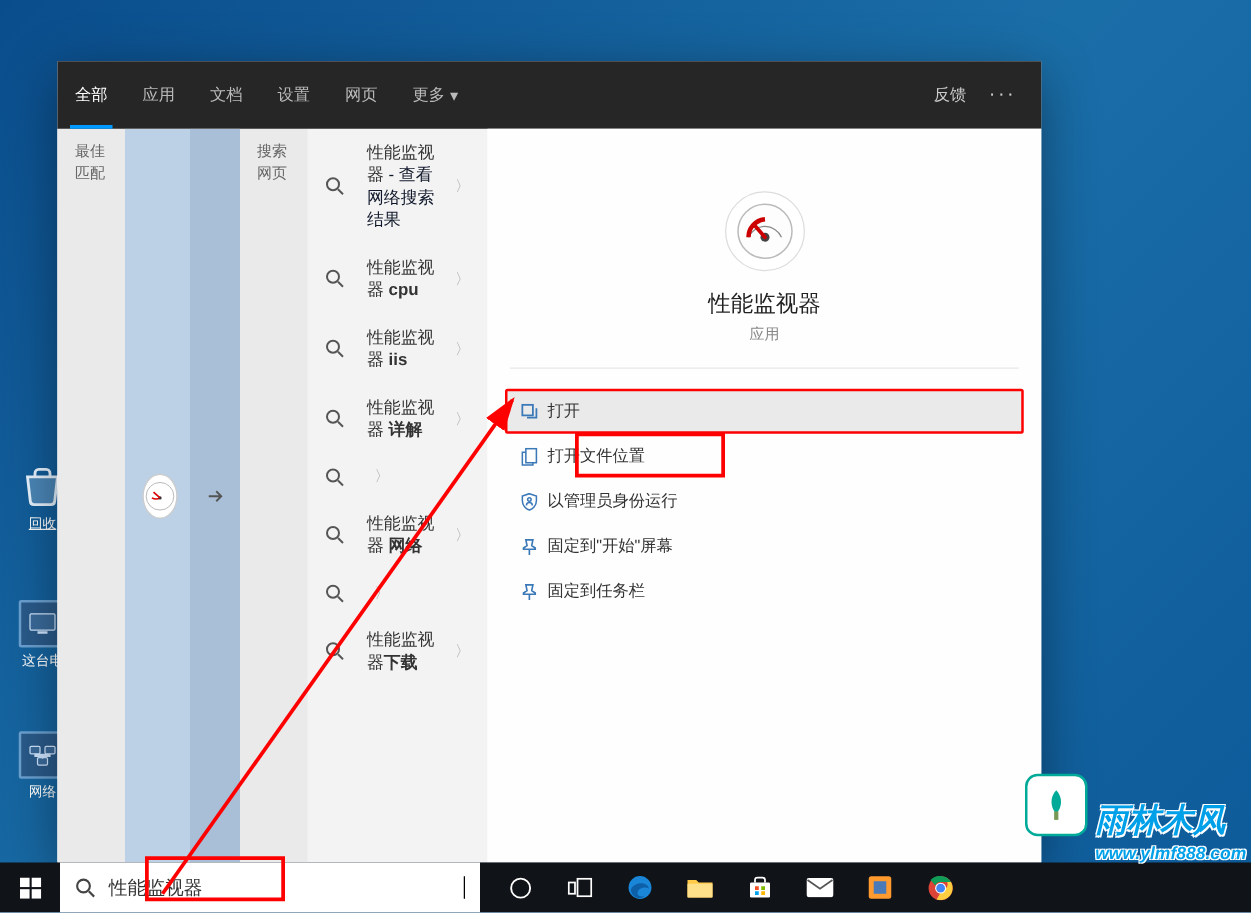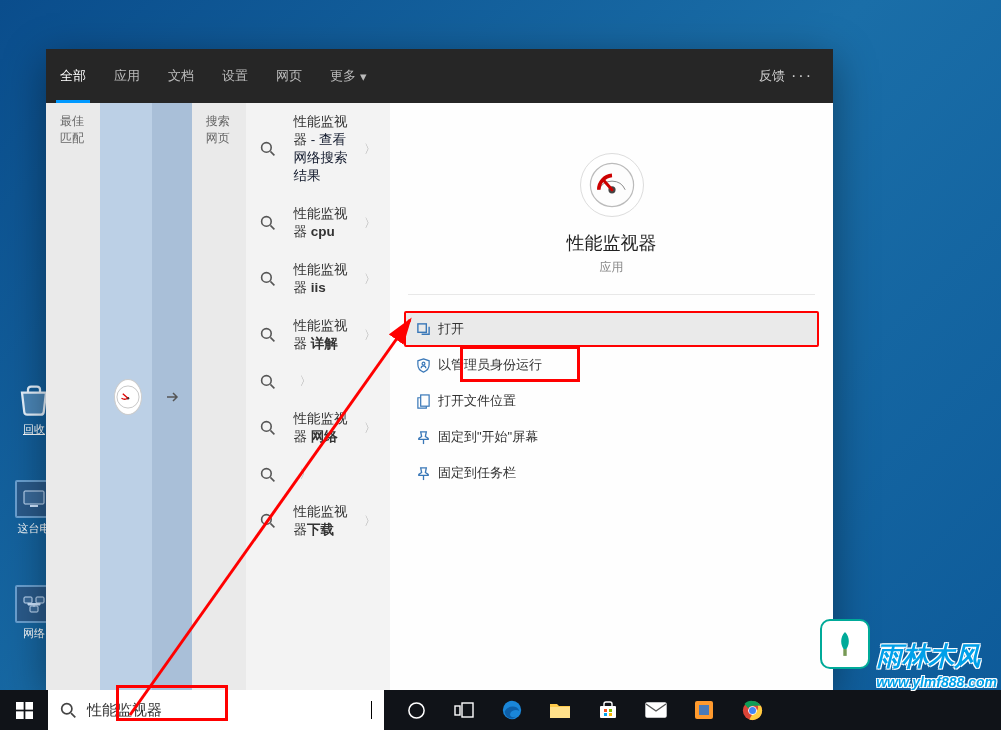--- a/index.html
+++ b/index.html
@@ -1,33 +1,33 @@
 <!DOCTYPE html>
 <html><head>
 <meta charset="utf-8">
 <style>
   * { margin: 0; padding: 0; box-sizing: border-box; font-family: "Microsoft YaHei", "Segoe UI", sans-serif; }
   body { width: 1001px; height: 730px; overflow: hidden; background: linear-gradient(135deg, #0a4d8c 0%, #1a6ea8 50%, #0d5a99 100%); position: relative; }
 
   .desktop-icon { position: absolute; left: 10px; width: 48px; text-align: center; color: #fff; font-size: 11px; }
   .desktop-icon .ico { width: 38px; height: 38px; margin: 0 auto 3px; display: flex; align-items: center; justify-content: center; }
-  .di-recycle { top: 381px; text-decoration: underline; }
+  .di-recycle { top: 370px; text-decoration: underline; }
   .di-recycle .ico svg { width: 36px; height: 36px; }
   .di-pc { top: 480px; } .di-pc .ico { background: #2a5a8a; border: 2px solid #6aa0d0; border-radius: 2px; }
   .di-net { top: 585px; } .di-net .ico { background: #2a5a8a; border: 2px solid #6aa0d0; border-radius: 2px; }
 
   .search-panel { position: absolute; left: 46px; top: 49px; width: 787px; height: 641px; background: #fff; display: flex; flex-direction: column; box-shadow: 0 10px 40px rgba(0,0,0,0.4); }
 
   .panel-header { background: #262626; height: 54px; display: flex; align-items: center; padding: 0 10px 0 0; color: #ccc; position: relative; }
   .tabs { display: flex; align-items: stretch; height: 100%; }
   .tab { height: 100%; display: flex; align-items: center; padding: 0 14px; font-size: 13px; color: #bbb; cursor: pointer; position: relative; }
   .tab.active { color: #fff; }
   .tab.active::after { content: ""; position: absolute; left: 10px; right: 10px; bottom: 0; height: 3px; background: #0099ff; }
   .tab .chev { margin-left: 4px; }
-  .header-right { margin-left: auto; display: flex; align-items: center; gap: 6px; padding-right: 10px; justify-content: center; }
+  .header-right { margin-left: auto; display: flex; align-items: center; gap: 18px; padding-right: 10px; justify-content: center; }
   .hr-dots { letter-spacing: 2px; font-size: 16px; color: #ccc; cursor: pointer; }
   .hr-fb { font-size: 13px; color: #ccc; cursor: pointer; }
 
   .panel-body { flex: 1; display: flex; min-height: 0; }
   .left-col { width: 344px; background: #f3f3f3; display: flex; flex-direction: row; overflow-y: auto; }
   .right-col { flex: 1; background: #fefefe; display: flex; flex-direction: column; align-items: stretch; padding-top: 20px; position: relative; }
 
   .section-label { font-size: 12px; color: #666; padding: 10px 14px 8px; background: #eaeaea; }
 
   .best-match { display: flex; align-items: center; padding: 12px 14px; background: #bcd0e6; cursor: pointer; position: relative; }
@@ -268,35 +268,35 @@
               <svg width="15" height="15" viewBox="0 0 16 16" fill="none" stroke="#3a78b8" stroke-width="1.5">
                 <rect x="2" y="2" width="9" height="9"></rect>
                 <path d="M6 13h8V5"></path>
               </svg>
             </span>
             <span>打开</span>
           </div>
           <div class="action-row">
             <span class="aicon">
               <svg width="15" height="15" viewBox="0 0 16 16" fill="none" stroke="#3a78b8" stroke-width="1.3">
+                <rect x="5" y="1" width="9" height="12"></rect>
+                <path d="M5 4H2v11h9v-2"></path>
+              </svg>
+            </span>
+            <span>打开文件位置</span>
+          </div>
+          <div class="action-row">
+            <span class="aicon">
+              <svg width="15" height="15" viewBox="0 0 16 16" fill="none" stroke="#3a78b8" stroke-width="1.3">
                 <path d="M8 1l6 2v4c0 4-3 7-6 8-3-1-6-4-6-8V3l6-2z"></path>
                 <circle cx="8" cy="6" r="1.5"></circle>
                 <path d="M5.5 11c0-1.5 1-2.5 2.5-2.5s2.5 1 2.5 2.5"></path>
               </svg>
             </span>
             <span>以管理员身份运行</span>
-          </div>
-          <div class="action-row">
-            <span class="aicon">
-              <svg width="15" height="15" viewBox="0 0 16 16" fill="none" stroke="#3a78b8" stroke-width="1.3">
-                <rect x="5" y="1" width="9" height="12"></rect>
-                <path d="M5 4H2v11h9v-2"></path>
-              </svg>
-            </span>
-            <span>打开文件位置</span>
           </div>
           <div class="action-row">
             <span class="aicon">
               <svg width="15" height="15" viewBox="0 0 16 16" fill="none" stroke="#3a78b8" stroke-width="1.4">
                 <path d="M5 2h6l-1 5 3 2v1H3v-1l3-2-1-5z"></path>
                 <line x1="8" y1="10" x2="8" y2="15"></line>
               </svg>
             </span>
             <span>固定到"开始"屏幕</span>
           </div>

